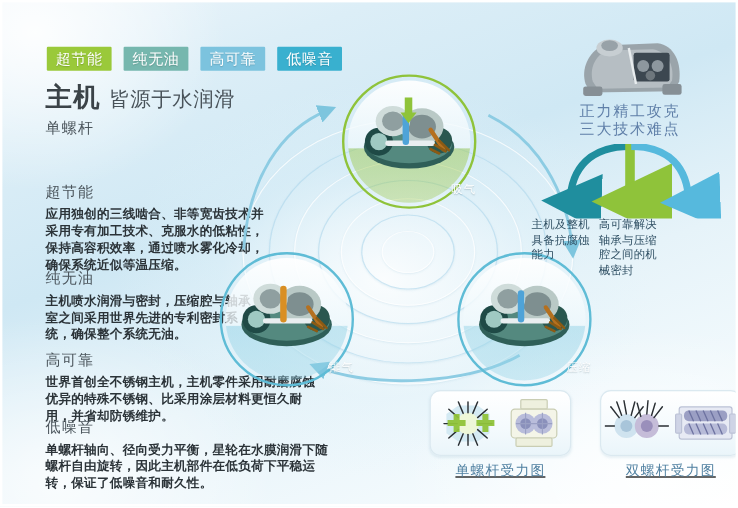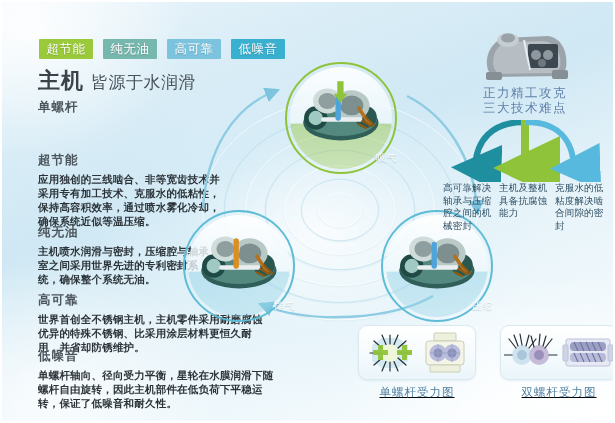--- a/index.html
+++ b/index.html
@@ -53,21 +53,21 @@
   }
 
   
   .title-row { position:absolute; left:38px; top:66px; display:flex; align-items:baseline; }
   .title-big { font-size:22px; color:#3b4348; letter-spacing:1px; font-weight:bold; }
   .title-small { font-size:17px; color:#49535a; margin-left:7px; letter-spacing:0.5px; }
 
   
   .sec { position:absolute; left:38px; }
   .sec h3 {
-    font-size:12.5px; font-weight:bold; color:#4c565d;
+    font-size:12.5px; font-weight:normal; color:#4c565d;
     letter-spacing:1px; margin-bottom:3px;
   }
   .sec p {
     font-size:10.5px; line-height:14px; color:#2b3338;
     font-weight:bold; letter-spacing:0.2px;
   }
 
   
   .cycle { position:absolute; left:185px; top:58px; width:310px; height:270px; }
 
@@ -315,23 +315,22 @@
       </defs>
 
       <path d="M85,2 C52,2 36,20 35,48" fill="none" stroke="#1f8e9e" stroke-width="6" marker-end="url(#t-teal)"></path>
 
       <path d="M85,0 L85,48" fill="none" stroke="#8fc33a" stroke-width="8" marker-end="url(#t-green)"></path>
 
       <path d="M86,2 C118,2 133,20 134,48" fill="none" stroke="#56b9dd" stroke-width="6" marker-end="url(#t-blue)"></path>
     </svg>
 
     <div class="tech-cols">
+      <div class="tech-col">主机及整机具备抗腐蚀能力</div>
       <div class="tech-col">高可靠解决轴承与压缩腔之间的机械密封</div>
-      <div class="tech-col">主机及整机具备抗腐蚀能力</div>
-      <div class="tech-col">克服水的低粘度解决啮合间隙的密封</div>
     </div>
   </div>
 
   <div class="cards">
 
     <div class="card-wrap">
       <div class="card">
         <svg width="52" height="44" viewBox="0 0 52 44">
           <path d="M8,14 L18,7 L34,7 L44,14 L44,30 L34,37 L18,37 L8,30 z" fill="#d4eaf3"></path>
           <circle cx="26" cy="22" r="9" fill="#eef7d8"></circle>

